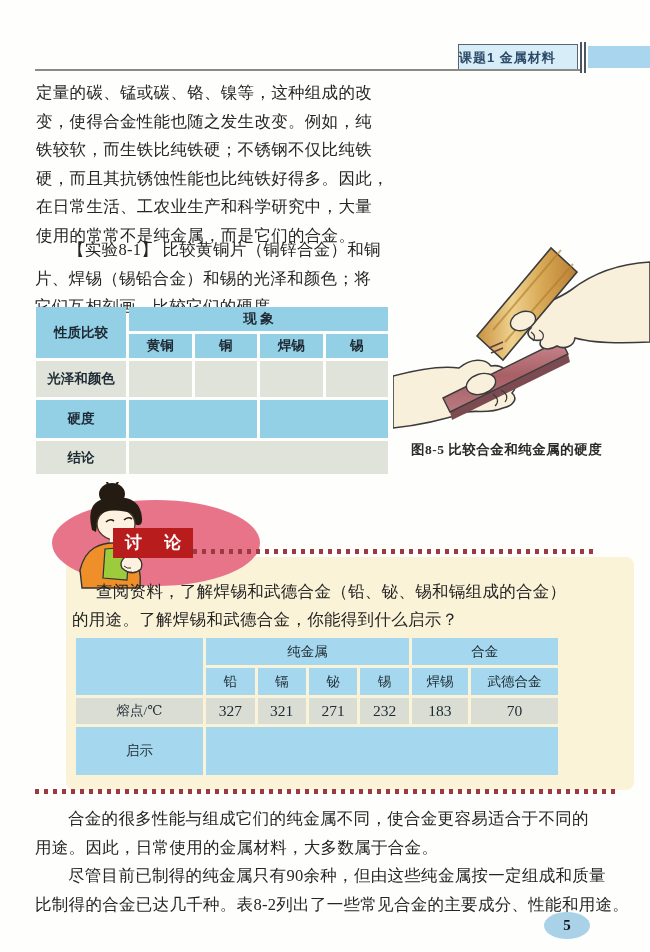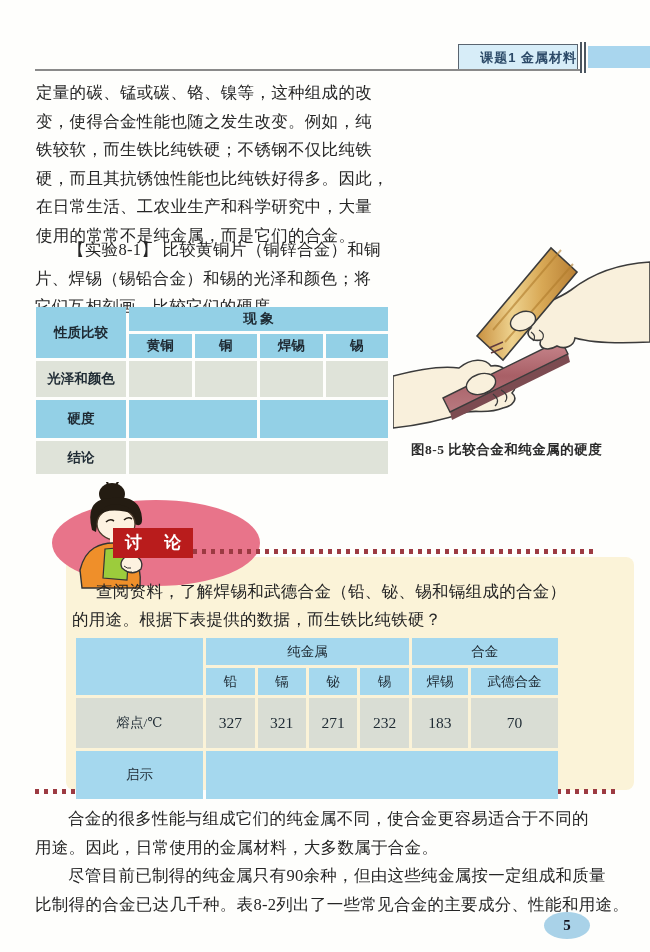--- a/index.html
+++ b/index.html
@@ -3,21 +3,21 @@
 <meta charset="utf-8">
 <style>
   * { margin:0; padding:0; box-sizing:border-box; }
   html,body { width:650px; height:952px; }
   body { background:#f4f4f1; font-family:"Liberation Serif","DejaVu Serif",serif; color:#252525; }
   .page { position:relative; width:650px; height:952px; background:#fefefc; overflow:hidden; }
 
   
   .topic-box { position:absolute; left:458px; top:44px; width:120px; height:27px;
     background:#d7edf8; border:1px solid #5a6570; color:#2c4a68; font-weight:bold;
-    font-size:13px; text-align:right; line-height:25px; letter-spacing:1px;
+    font-size:13px; text-align:left; line-height:25px; letter-spacing:1px;
     font-family:"Liberation Sans","DejaVu Sans",sans-serif; }
   .topic-dline { position:absolute; top:42px; width:2px; height:31px; background:#4c5660; }
   .topic-bar { position:absolute; left:588px; top:46px; width:62px; height:22px; background:#a9d6ee; }
   .topic-rule { position:absolute; left:35px; top:69px; width:545px; height:2px; background:#8a8a8a; }
 
   
   .lines { position:absolute; white-space:nowrap; }
   .line { height:28.6px; line-height:28.6px; font-size:16.5px; letter-spacing:0.3px; }
   .ind { text-indent:33px; }
 
@@ -47,21 +47,21 @@
   .dash-top { left:193px; top:549px; width:400px; }
   .dash-bottom { left:35px; top:789px; width:580px; }
   .disc-line { position:absolute; white-space:nowrap; font-size:16.5px; letter-spacing:0.3px; }
 
   
   .t2 { position:absolute; left:73px; top:635px; width:488px; table-layout:fixed; }
   .t2 th, .t2 td { text-align:center; vertical-align:middle; font-size:13.5px; font-weight:normal; color:#1e2a33; }
   .cb2 { background:#a5d8ee; }
   .cg2 { background:#d9ddd4; }
   .t2 .hrow { height:27px; }
-  .t2 .mrow { height:50px;padding-left:12px; }
+  .t2 .mrow { height:26px;padding-left:12px; }
   .t2 .qrow { height:48px; }
   .t2 .val { font-size:15.5px; font-family:"Liberation Serif","DejaVu Serif",serif; }
 
   .pagenum { position:absolute; left:544px; top:912px; width:46px; height:27px; border-radius:50%;
     background:#a9d2e8; text-align:center; line-height:27px; font-weight:bold; font-size:15px; color:#14141e; }
 </style>
 </head>
 <body>
 
 <div class="page">
@@ -172,21 +172,21 @@
     <path d="M44,66 Q34,72 30,88 L32,106 90,106 Q92,84 82,66 Q62,56 44,66 Z" fill="#ef8f2a" stroke="#333333" stroke-width="1.4"></path>
     <polygon points="55,67 79,65 77,98 53,96" fill="#9ccc3c" stroke="#333333" stroke-width="1.2"></polygon>
     <path d="M80,72 Q95,76 91,87 Q82,95 72,86 Q68,78 80,72 Z" fill="#fdf2e0" stroke="#333333" stroke-width="1.3"></path>
     <path d="M74,84 q3,3 7,2 M76,89 q3,2 6,1" fill="none" stroke="#333333" stroke-width="1"></path>
   </svg>
   <div class="disc-badge">讨 论</div>
   <div class="dash dash-top"></div>
   <div class="dash dash-bottom"></div>
 
   <div class="disc-line" style="left:96px; top:581px;">查阅资料，了解焊锡和武德合金（铅、铋、锡和镉组成的合金）</div>
-  <div class="disc-line" style="left:72px; top:609px;">的用途。根据下表提供的数据，而生铁比纯铁硬？</div>
+  <div class="disc-line" style="left:72px; top:609px;">的用途。了解焊锡和武德合金，你能得到什么启示？</div>
 
   <table class="t2">
     <colgroup>
       <col style="width:126px">
         <col style="width:48px">
         <col style="width:48px">
         <col style="width:48px">
       <col style="width:48px">
         <col style="width:56px">
         <col style="width:86px">

